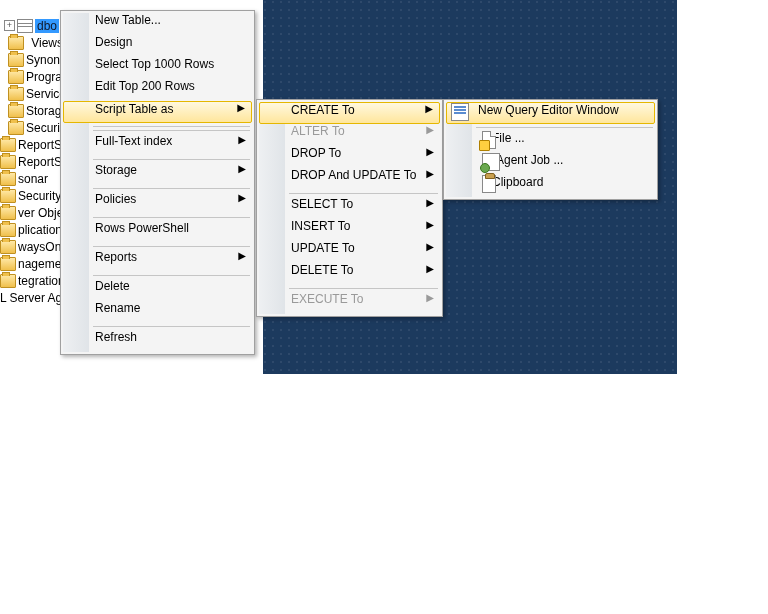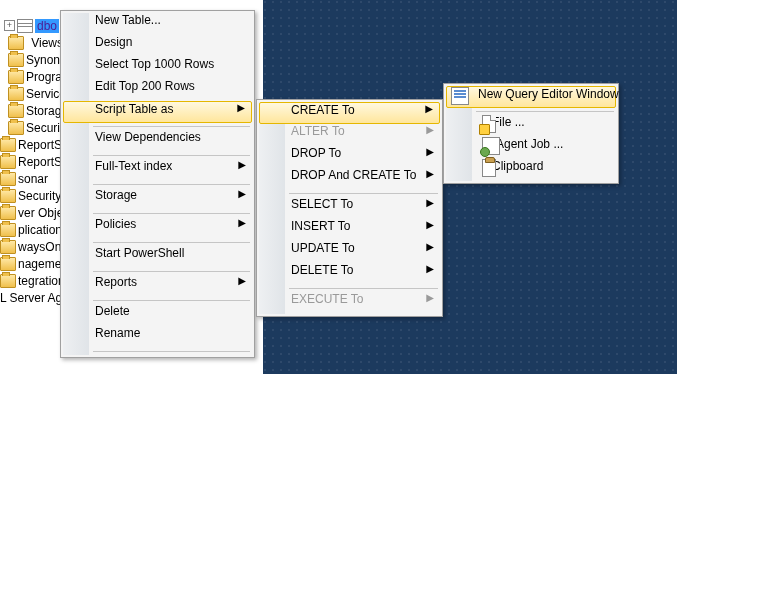--- a/index.html
+++ b/index.html
@@ -30,21 +30,21 @@
     .tree-item {
       display: flex;
       align-items: center;
       height: 17px;
       padding-left: 0px;
       white-space: nowrap;
       color: #000;
     }
     .tree-item.selected .tree-label {
       background: #3399ff;
-      color: #4c1d95;
+      color: #0f172a;
       padding: 0 2px;
     }
     .tree-icon {
       width: 16px;
       height: 14px;
       margin-right: 2px;
       flex-shrink: 0;
     }
     .folder-icon {
       background: linear-gradient(to bottom, #ffe9a8 0%, #f0c04c 100%);
@@ -157,22 +157,22 @@
       top: 10px;
       width: 195px;
     }
     #menu2 {
       left: 256px;
       top: 99px;
       width: 187px;
     }
     #menu3 {
       left: 443px;
-      top: 83px;
-      width: 176px;
+      top: 99px;
+      width: 215px;
     }
     .menu-item-icon {
       position: absolute;
       left: 4px;
       width: 18px;
       height: 18px;
     }
     .icon-new-query {
       background: #fff;
       border: 1px solid #888;
@@ -332,73 +332,73 @@
         <span>Select Top 1000 Rows</span>
       </div>
       <div class="menu-item">
         <span>Edit Top 200 Rows</span>
       </div>
       <div class="menu-item highlighted">
         <span>Script Table as</span>
         <span class="submenu-arrow">▶</span>
       </div>
       <div class="menu-separator"></div>
-      <div class="menu-item">
-        <span>View Dependencies</span>
-      </div>
       <div class="menu-separator"></div>
       <div class="menu-item">
         <span>Full-Text index</span>
         <span class="submenu-arrow">▶</span>
       </div>
       <div class="menu-separator"></div>
       <div class="menu-item">
         <span>Storage</span>
         <span class="submenu-arrow">▶</span>
       </div>
       <div class="menu-separator"></div>
       <div class="menu-item">
         <span>Policies</span>
         <span class="submenu-arrow">▶</span>
       </div>
       <div class="menu-separator"></div>
       <div class="menu-item">
-        <span>Start PowerShell</span>
+        <span>Rows PowerShell</span>
       </div>
       <div class="menu-separator"></div>
       <div class="menu-item">
         <span>Reports</span>
         <span class="submenu-arrow">▶</span>
       </div>
       <div class="menu-separator"></div>
       <div class="menu-item">
         <span>Delete</span>
       </div>
       <div class="menu-item">
         <span>Rename</span>
       </div>
       <div class="menu-separator"></div>
+      <div class="menu-item">
+        <span>Refresh</span>
+      </div>
     </div>
 
   <div class="context-menu" id="menu2">
     <div class="menu-left-strip"></div>
   <div class="menu-item highlighted">
         <span>CREATE To</span>
         <span class="submenu-arrow">▶</span>
       </div>
       <div class="menu-item disabled">
         <span>ALTER To</span>
         <span class="submenu-arrow">▶</span>
       </div>
       <div class="menu-item">
         <span>DROP To</span>
         <span class="submenu-arrow">▶</span>
       </div>
       <div class="menu-item">
-        <span>DROP And CREATE To</span>
+        <span>DROP And UPDATE To</span>
         <span class="submenu-arrow">▶</span>
       </div>
       <div class="menu-separator"></div>
       <div class="menu-item">
         <span>SELECT To</span>
         <span class="submenu-arrow">▶</span>
       </div>
       <div class="menu-item">
         <span>INSERT To</span>
         <span class="submenu-arrow">▶</span>

